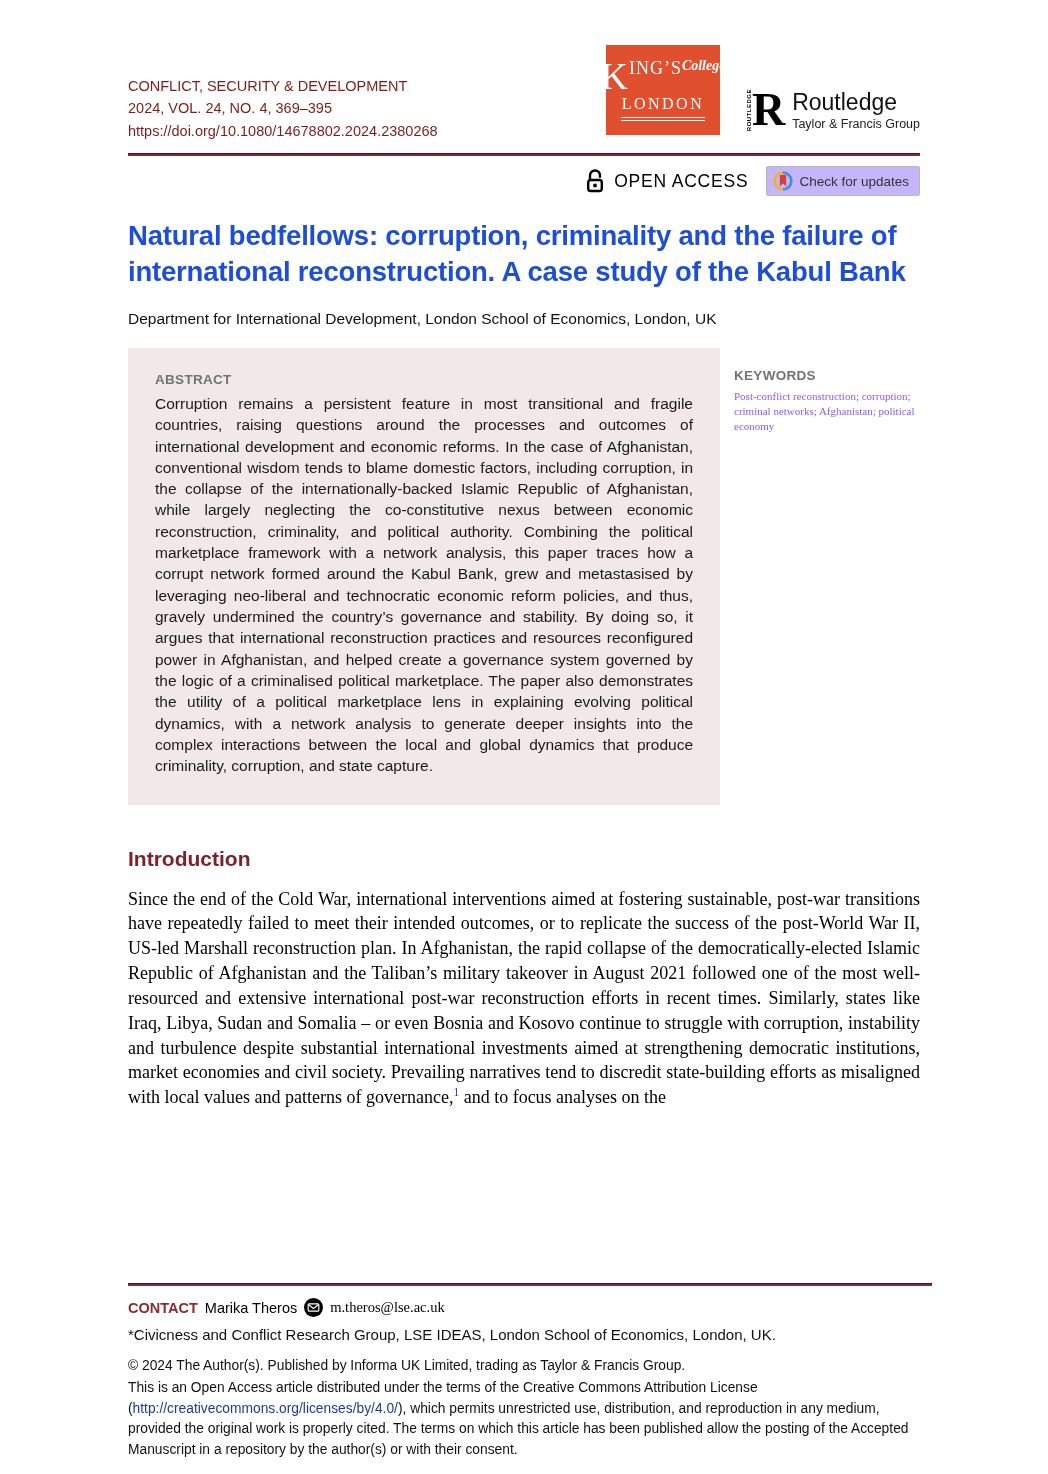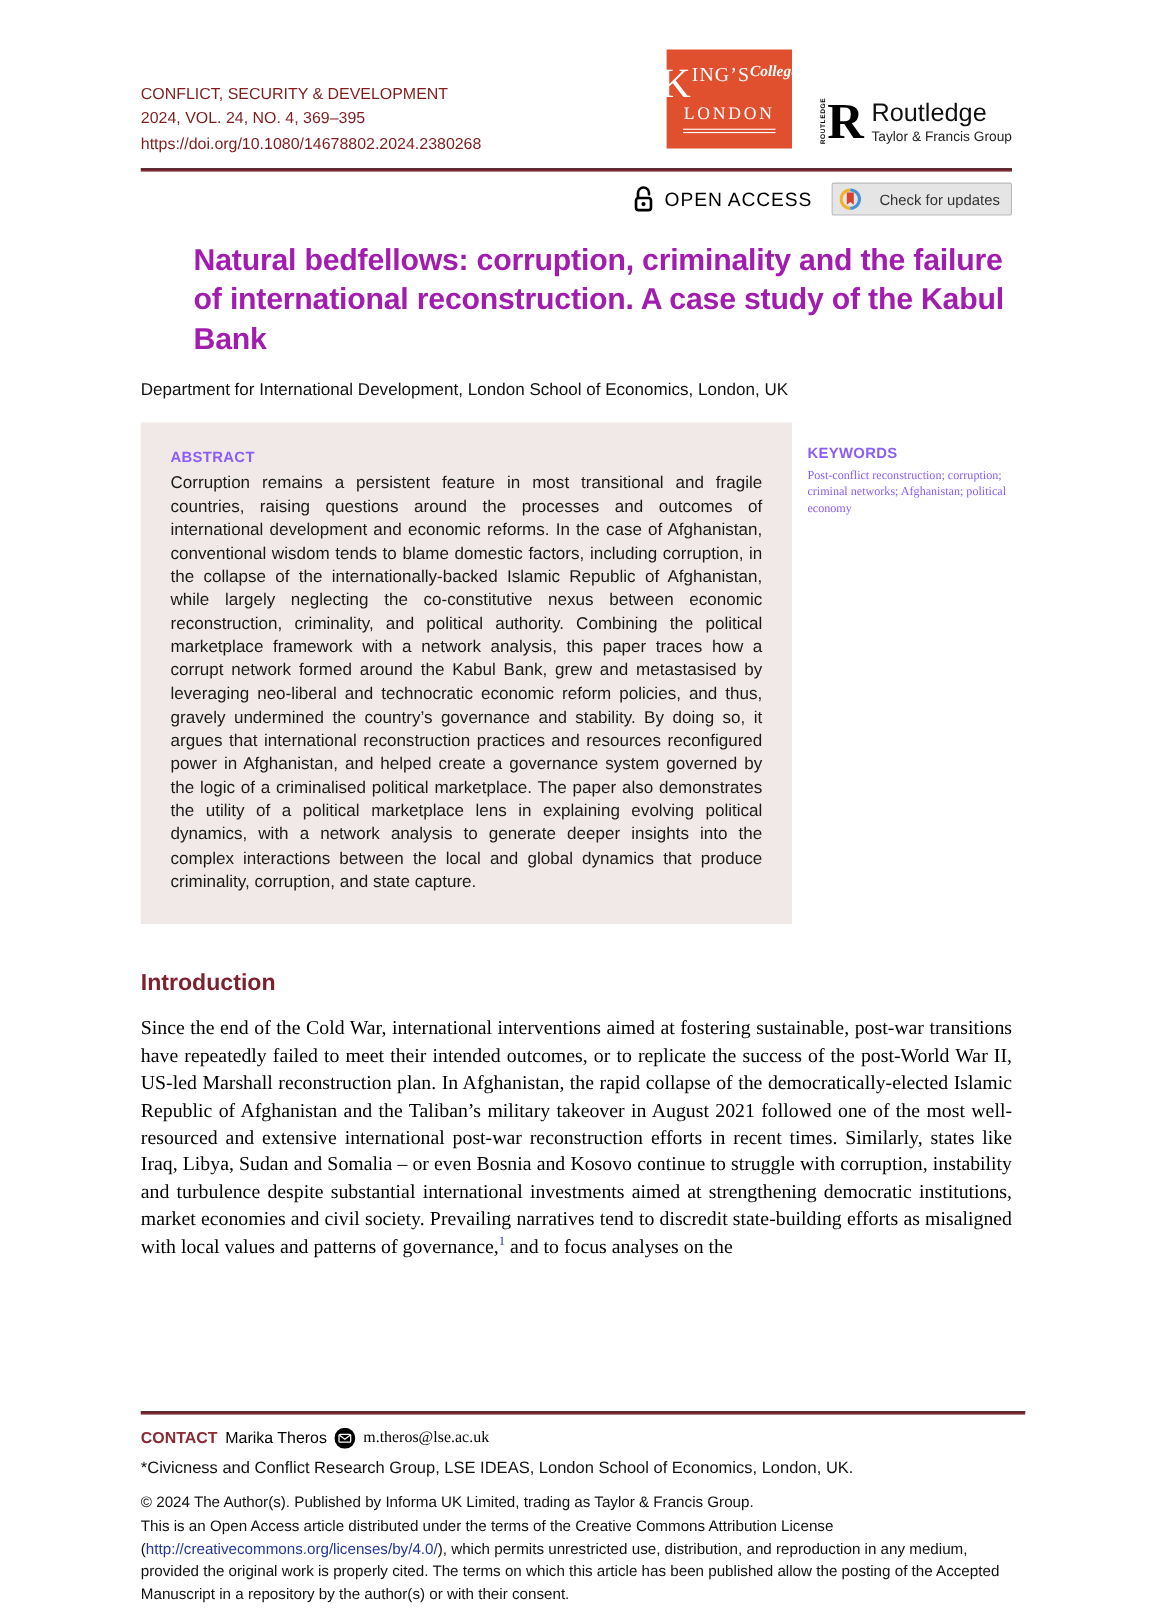--- a/index.html
+++ b/index.html
@@ -35,35 +35,35 @@
   .rt-vert { writing-mode:vertical-rl; transform:rotate(180deg); font-size:6px; font-weight:bold; letter-spacing:0.5px; color:#000; }
   .rt-r { font-family:"Liberation Serif", serif; font-weight:bold; font-size:46px; line-height:0.8; color:#000; }
   .rt-name { font-size:23px; color:#101010; }
   .rt-sub { font-size:12.5px; color:#222; margin-top:1px; }
 
   .rule { height:3px; background:#7c2d38; border-top:1px solid #44161d; margin-top:11px; }
 
   .badges-row { display:flex; justify-content:flex-end; align-items:center; gap:18px; margin-top:10px; height:30px; }
   .oa { display:flex; align-items:center; gap:8px; font-size:17.5px; letter-spacing:0.8px; color:#000; }
   .check-badge {
-    display:flex; align-items:center; gap:16px;
-    border:1px solid #b9b9b9; background:#e5e5e5; border-radius:2px;
+    display:flex; align-items:center; gap:6px;
+    border:1px solid #b9b9b9; background:#c4b5fd; border-radius:2px;
     padding:4px 10px 4px 6px; font-size:13.5px; color:#333; cursor:pointer;
   }
 
   
-  .title { margin-top:22px; font-size:27.5px; font-weight:bold; color:#a21caf; line-height:1.3; letter-spacing:-0.2px;margin-left:48px; }
+  .title { margin-top:22px; font-size:27.5px; font-weight:bold; color:#1d4ed8; line-height:1.3; letter-spacing:-0.2px; }
   .author-line { margin-top:18px; font-size:19px; color:#111; }
   .author-mark { color:#2b3a9e; }
   .affiliation { margin-top:20px; font-size:15.5px; color:#111; }
 
   
   .abstract-row { display:flex; gap:14px; margin-top:20px; }
   .abstract-box { width:592px; background:#f1e9e7; padding:24px 27px 28px; }
-  .mini-label { font-size:13.5px; font-weight:bold; color:#8b5cf6; letter-spacing:0.3px; }
+  .mini-label { font-size:13.5px; font-weight:bold; color:#737373; letter-spacing:0.3px; }
   .abstract-text { margin-top:6px; font-size:15.5px; line-height:1.375; text-align:justify; color:#1a1a1a; }
   .keywords-col { width:186px; padding-top:20px; }
   .keywords-text { margin-top:6px; font-size:11px; line-height:1.38; color:#8b5cf6;font-family:Liberation Serif, serif; }
 
   
   .section-heading { margin-top:42px; font-size:21px; font-weight:bold; color:#7d222c; }
   .body-para {
     margin-top:16px; font-family:"Liberation Serif", serif;
     font-size:18px; line-height:1.38; text-align:justify; color:#000;
   }

